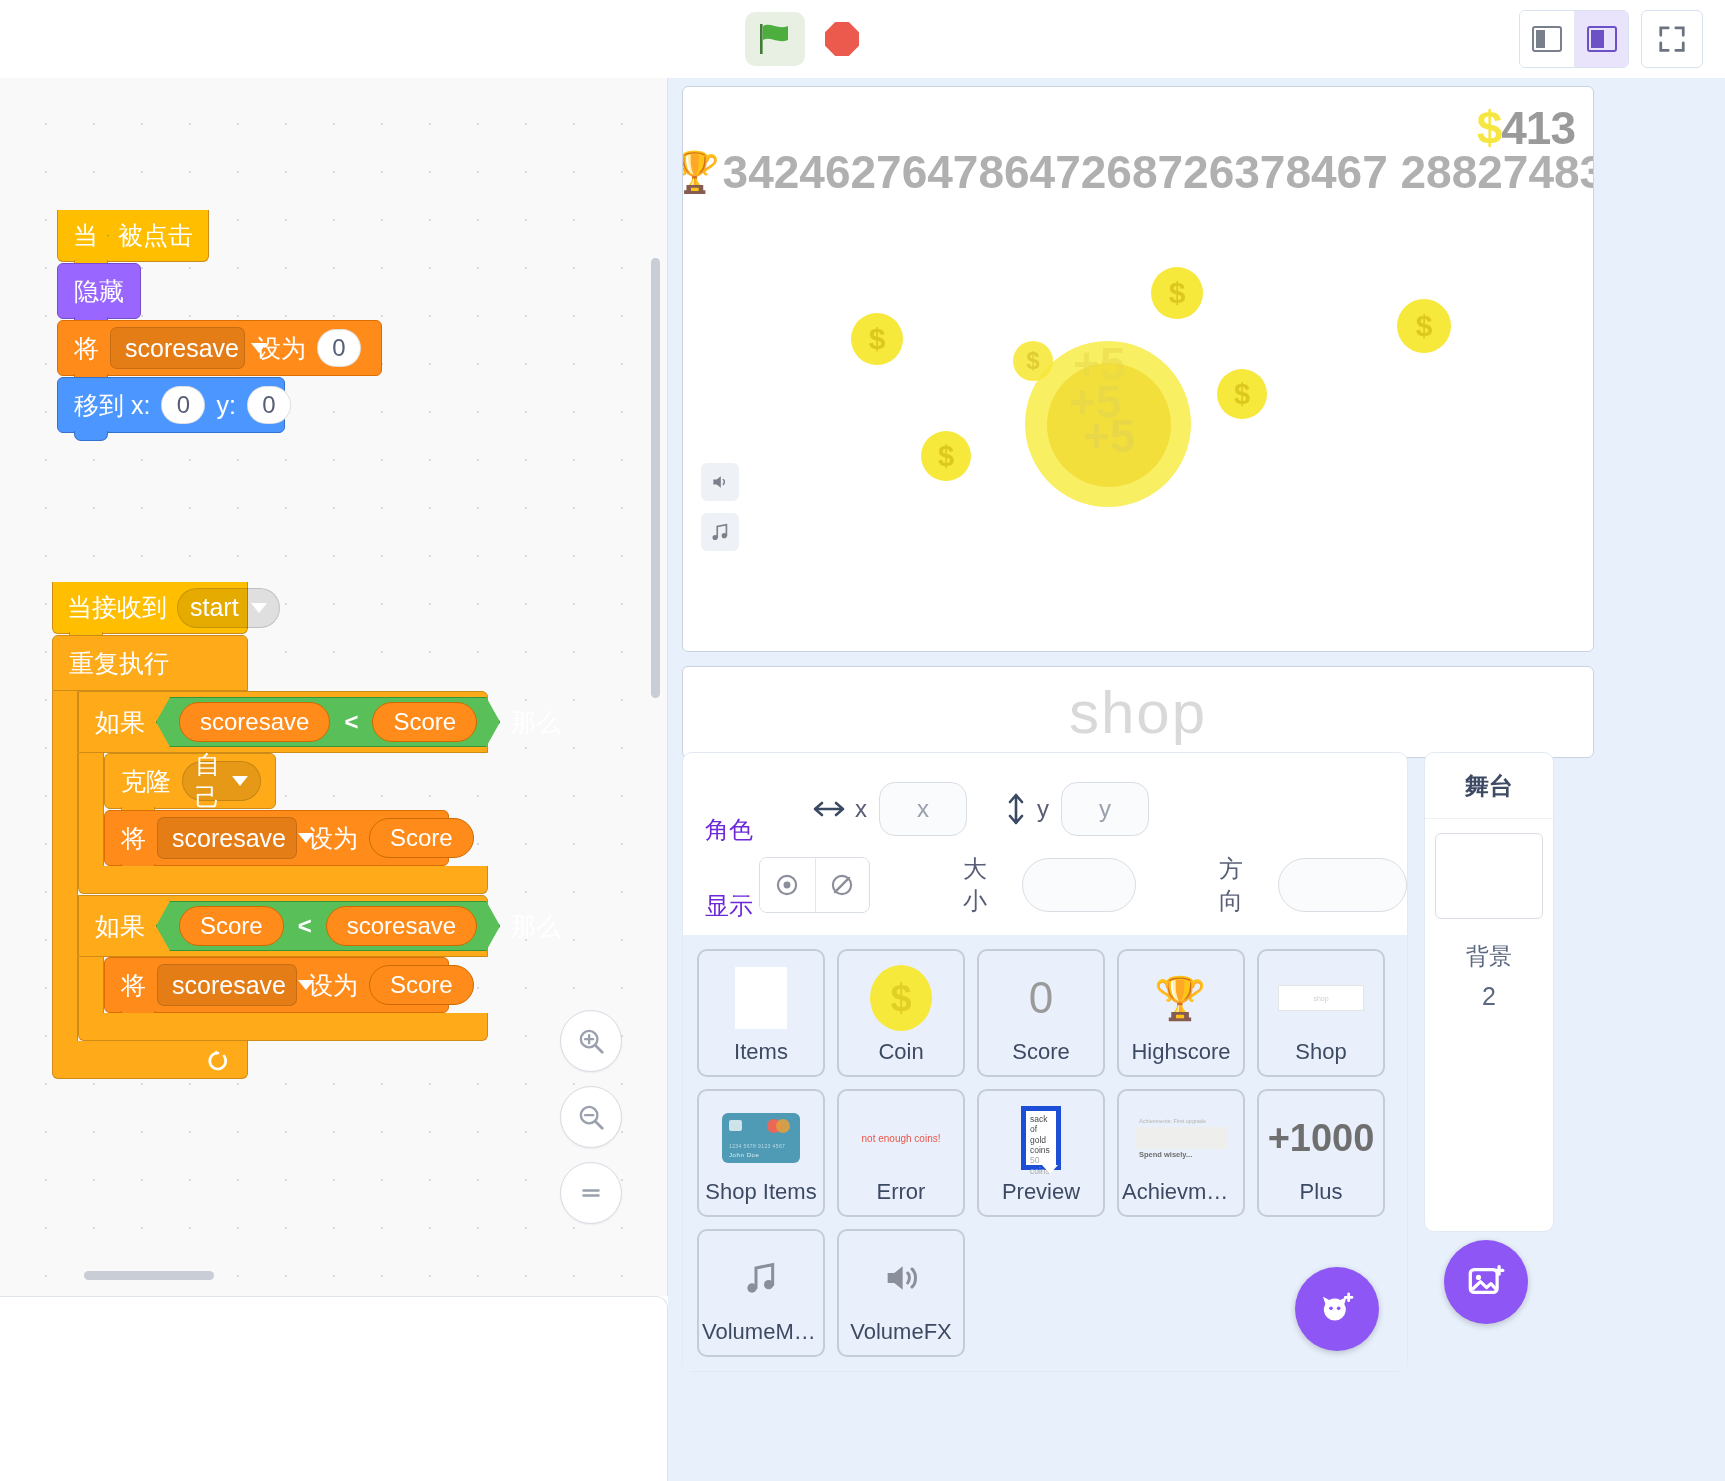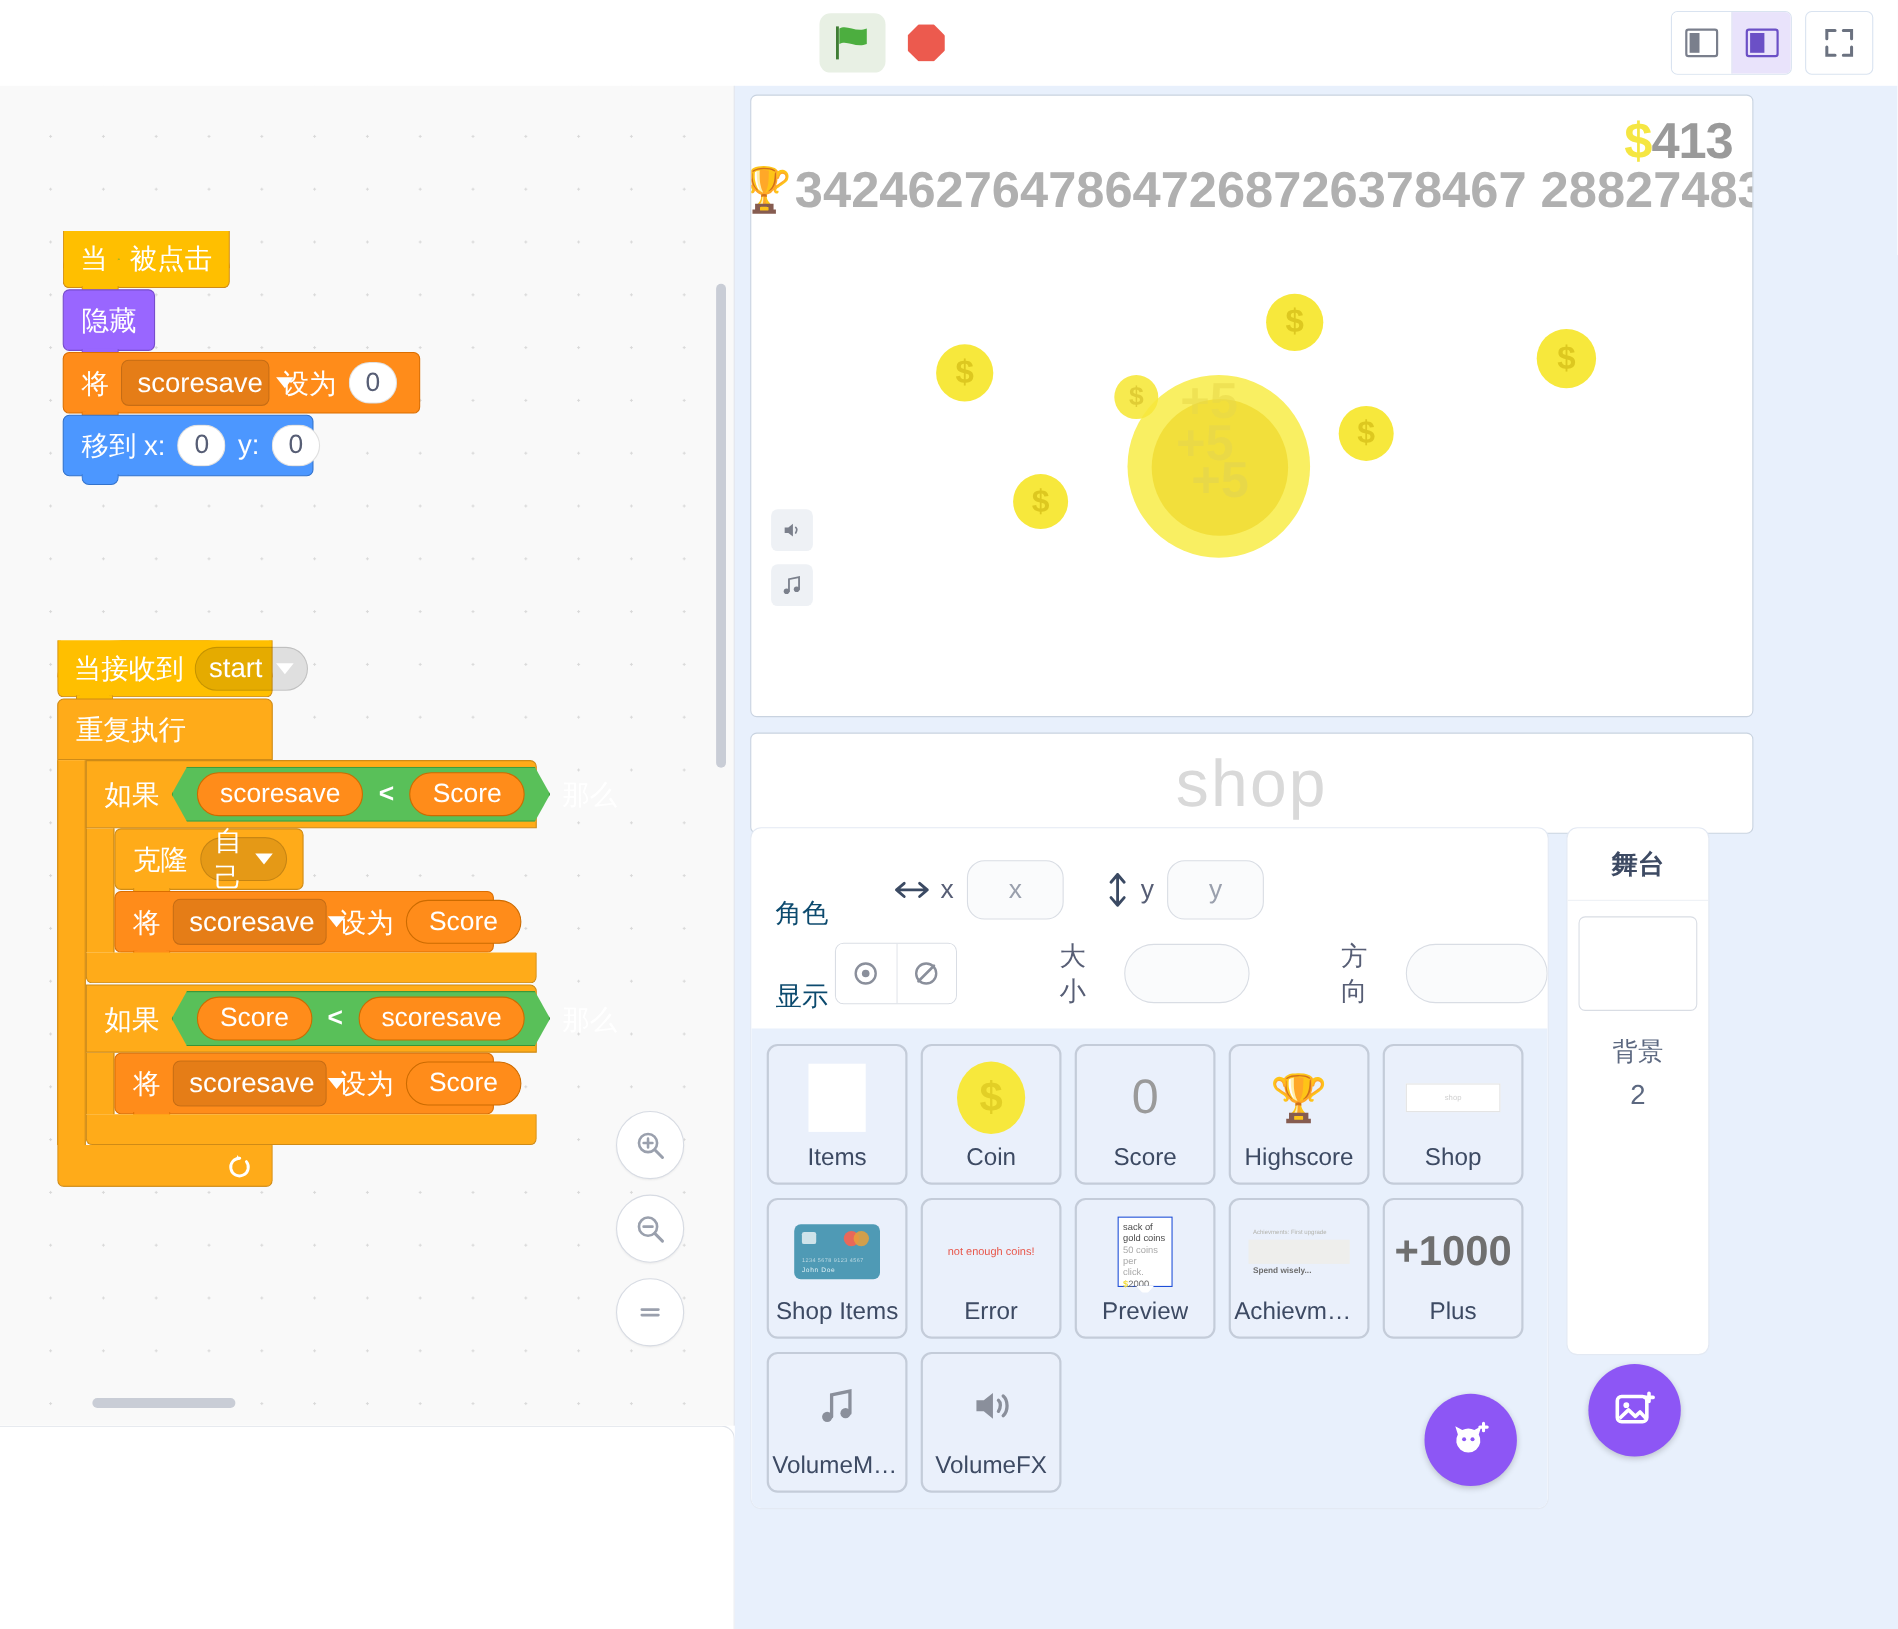--- a/index.html
+++ b/index.html
@@ -209,21 +209,21 @@
   .shop-banner span { font-size:60px; color:#d9d9d9; letter-spacing:2px; }
 
   
   .sprite-pane {
     position:absolute; left:682px; top:752px; width:726px; height:620px;
     background:#fff; border-radius:10px; overflow:hidden;
     border:1px solid #e3e9f3;
   }
   .sprite-info { padding:18px 0 0 22px; height:182px; }
   .info-row { display:flex; align-items:center; height:76px; }
-  .info-lbl { color:#0c4a6e; font-size:24px; width:56px;margin-top:42px; }
+  .info-lbl { color:#6d28d9; font-size:24px; width:56px;margin-top:42px; }
   .pill-input {
     background:#fafbfc; border:1px solid #d9dde4; border-radius:999px;
     height:54px; display:flex; align-items:center; padding:0 22px;
     color:#9aa0ad; font-size:24px;
   }
   .round-input {
     background:#fafbfc; border:1px solid #d9dde4; border-radius:16px;
     height:54px; width:88px; display:flex; align-items:center; justify-content:center;
     color:#9aa0ad; font-size:24px;
   }
@@ -308,21 +308,21 @@
   .thumb-card .circles { position:absolute; right:7px; top:6px; width:26px; height:14px; }
   .thumb-card .circles i {
     position:absolute; width:14px; height:14px; border-radius:50%; display:block;
   }
   .thumb-card .circles i.a { left:0; background:#e8685a; }
   .thumb-card .circles i.b { left:9px; background:#e8a03a; opacity:.85; }
   .thumb-card .num { position:absolute; left:7px; bottom:14px; font-size:5px; color:#bcd9e3; letter-spacing:.4px;}
   .thumb-card .nm { position:absolute; left:7px; bottom:5px; font-size:6px; color:#dff0f5; letter-spacing:.6px;}
   .thumb-err { font-size:10px; color:#e8564a; }
   .thumb-preview {
-    width:50px; height:64px; background:#fff; border:1px solid #1d4ed8; position:relative;
+    width:40px; height:64px; background:#fff; border:5px solid #1d4ed8; position:relative;
     font-size:8.5px; color:#4a4a4a; text-align:left; padding:3px 3px 0 4px; line-height:1.22;
   }
   .thumb-preview .dim { color:#a9a9a9; }
   .thumb-preview .price { color:#6b6b6b; }
   .thumb-preview .price b { color:#f2dd3d; }
   .thumb-preview .tail {
     position:absolute; left:16px; bottom:-9px; width:0; height:0;
     border-left:8px solid transparent; border-right:8px solid transparent; border-top:9px solid #fff;
   }
   .thumb-ach {

